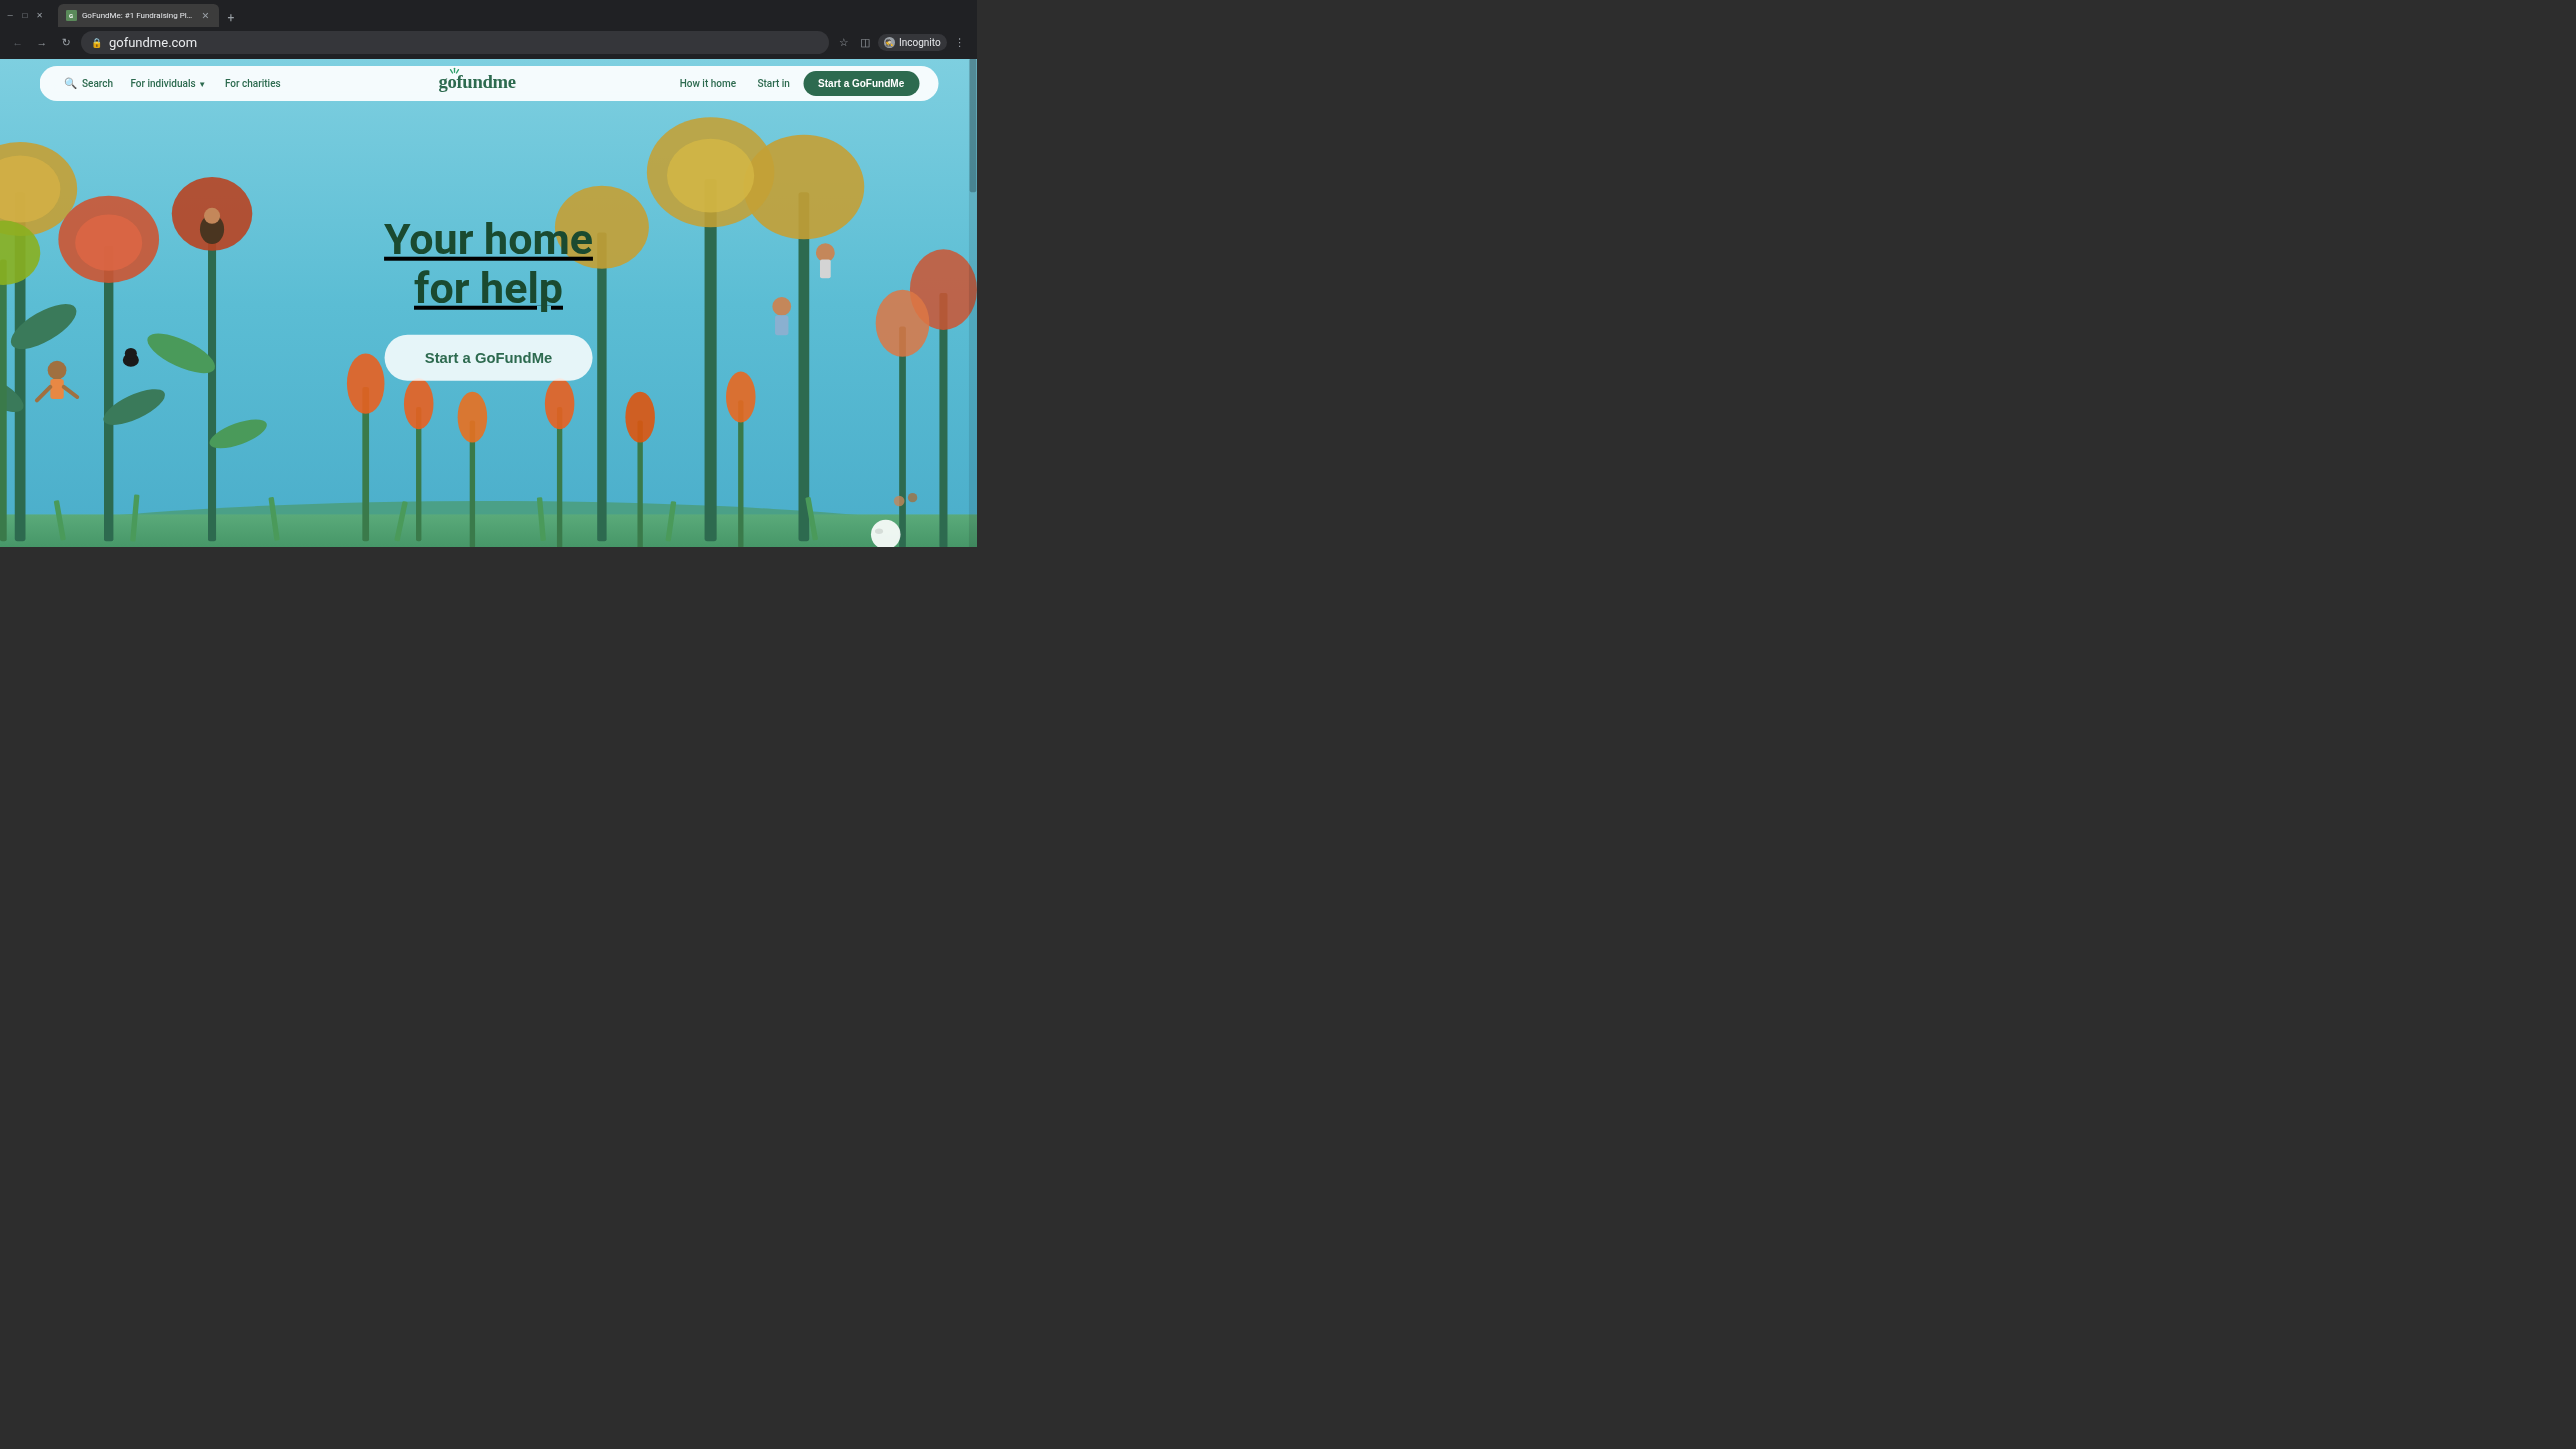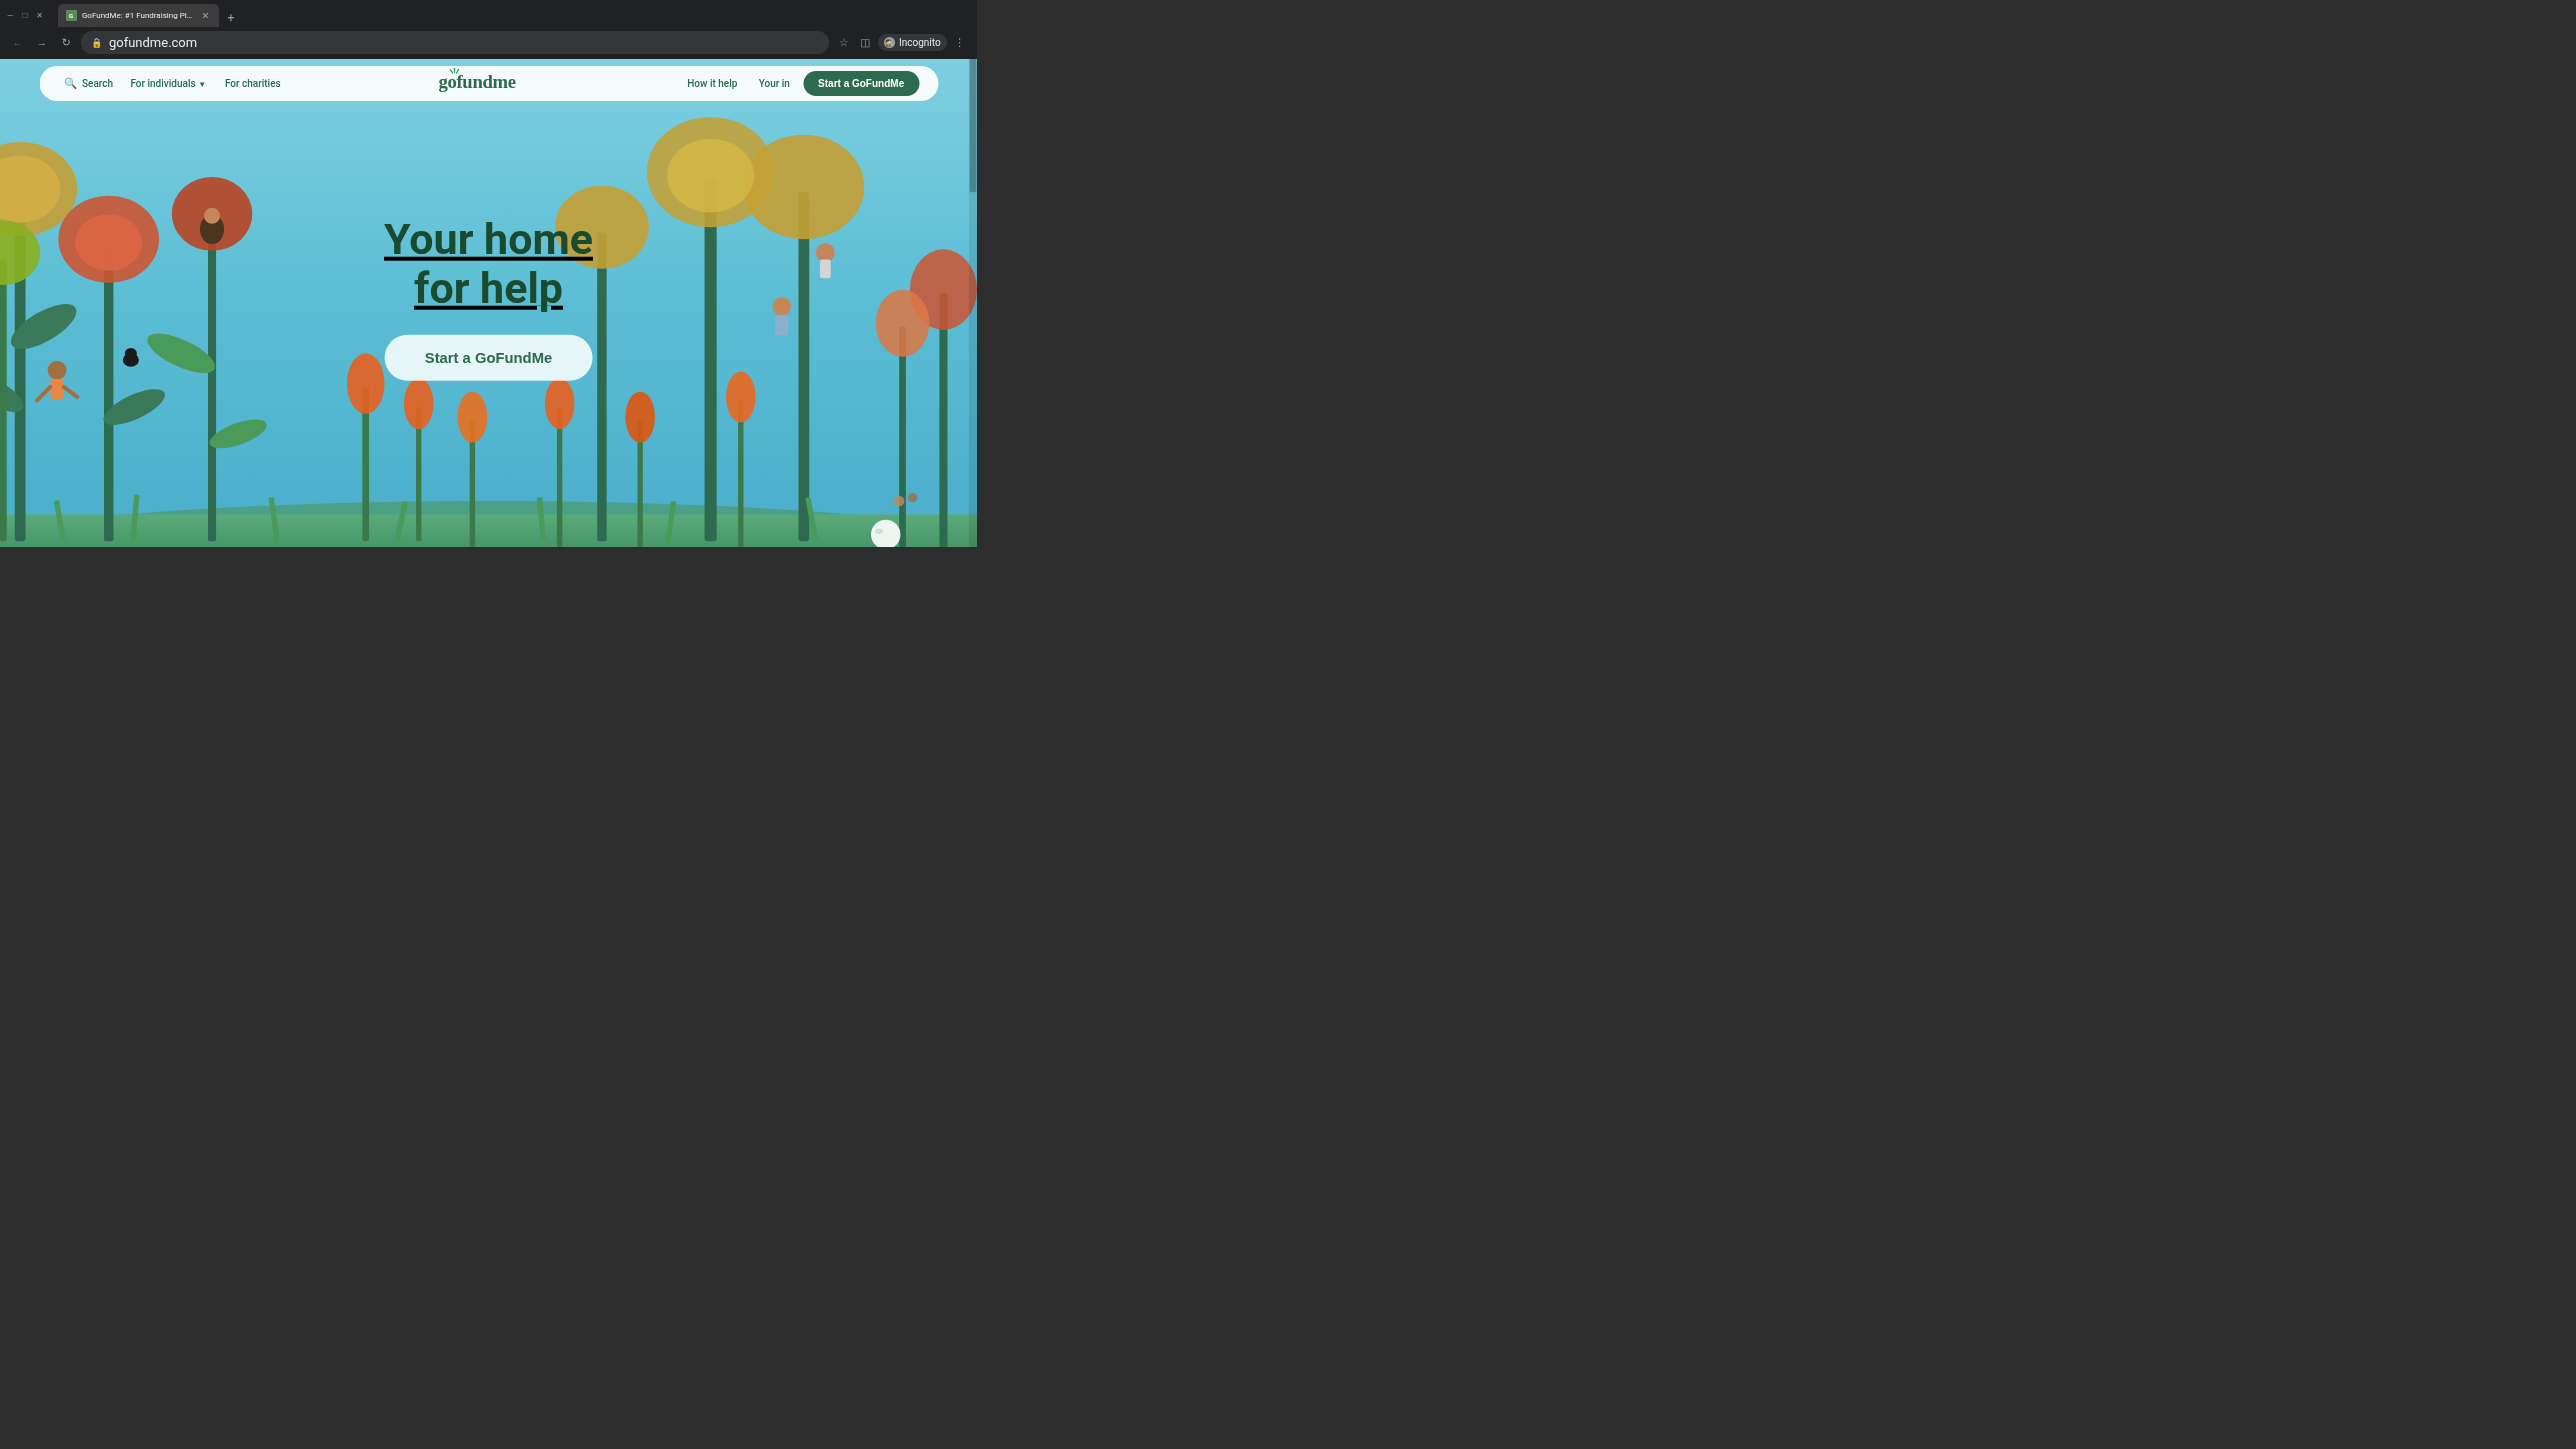--- a/index.html
+++ b/index.html
@@ -535,24 +535,24 @@
 
           <line x1="24" y1="2" x2="24" y2="8" stroke="#2d9e6a" stroke-width="2" stroke-linecap="round"></line>
           <line x1="30" y1="4" x2="27" y2="9" stroke="#2d9e6a" stroke-width="2" stroke-linecap="round"></line>
           <line x1="18" y1="4" x2="21" y2="9" stroke="#2d9e6a" stroke-width="2" stroke-linecap="round"></line>
         </svg>
       </span>
     </div>
 
     <div class="nav-right">
       <div class="nav-right-link">
-        <span>How it help</span>
+        <span>How it home</span>
       </div>
       <div class="nav-right-link">
-        <span>Your in</span>
+        <span>Start in</span>
       </div>
       <button class="start-btn">
         <span>Start a GoFundMe</span>
       </button>
     </div>
   </nav>
 
   <div class="hero-content">
     <h1 class="hero-title">
       <span>Your home</span><br>

